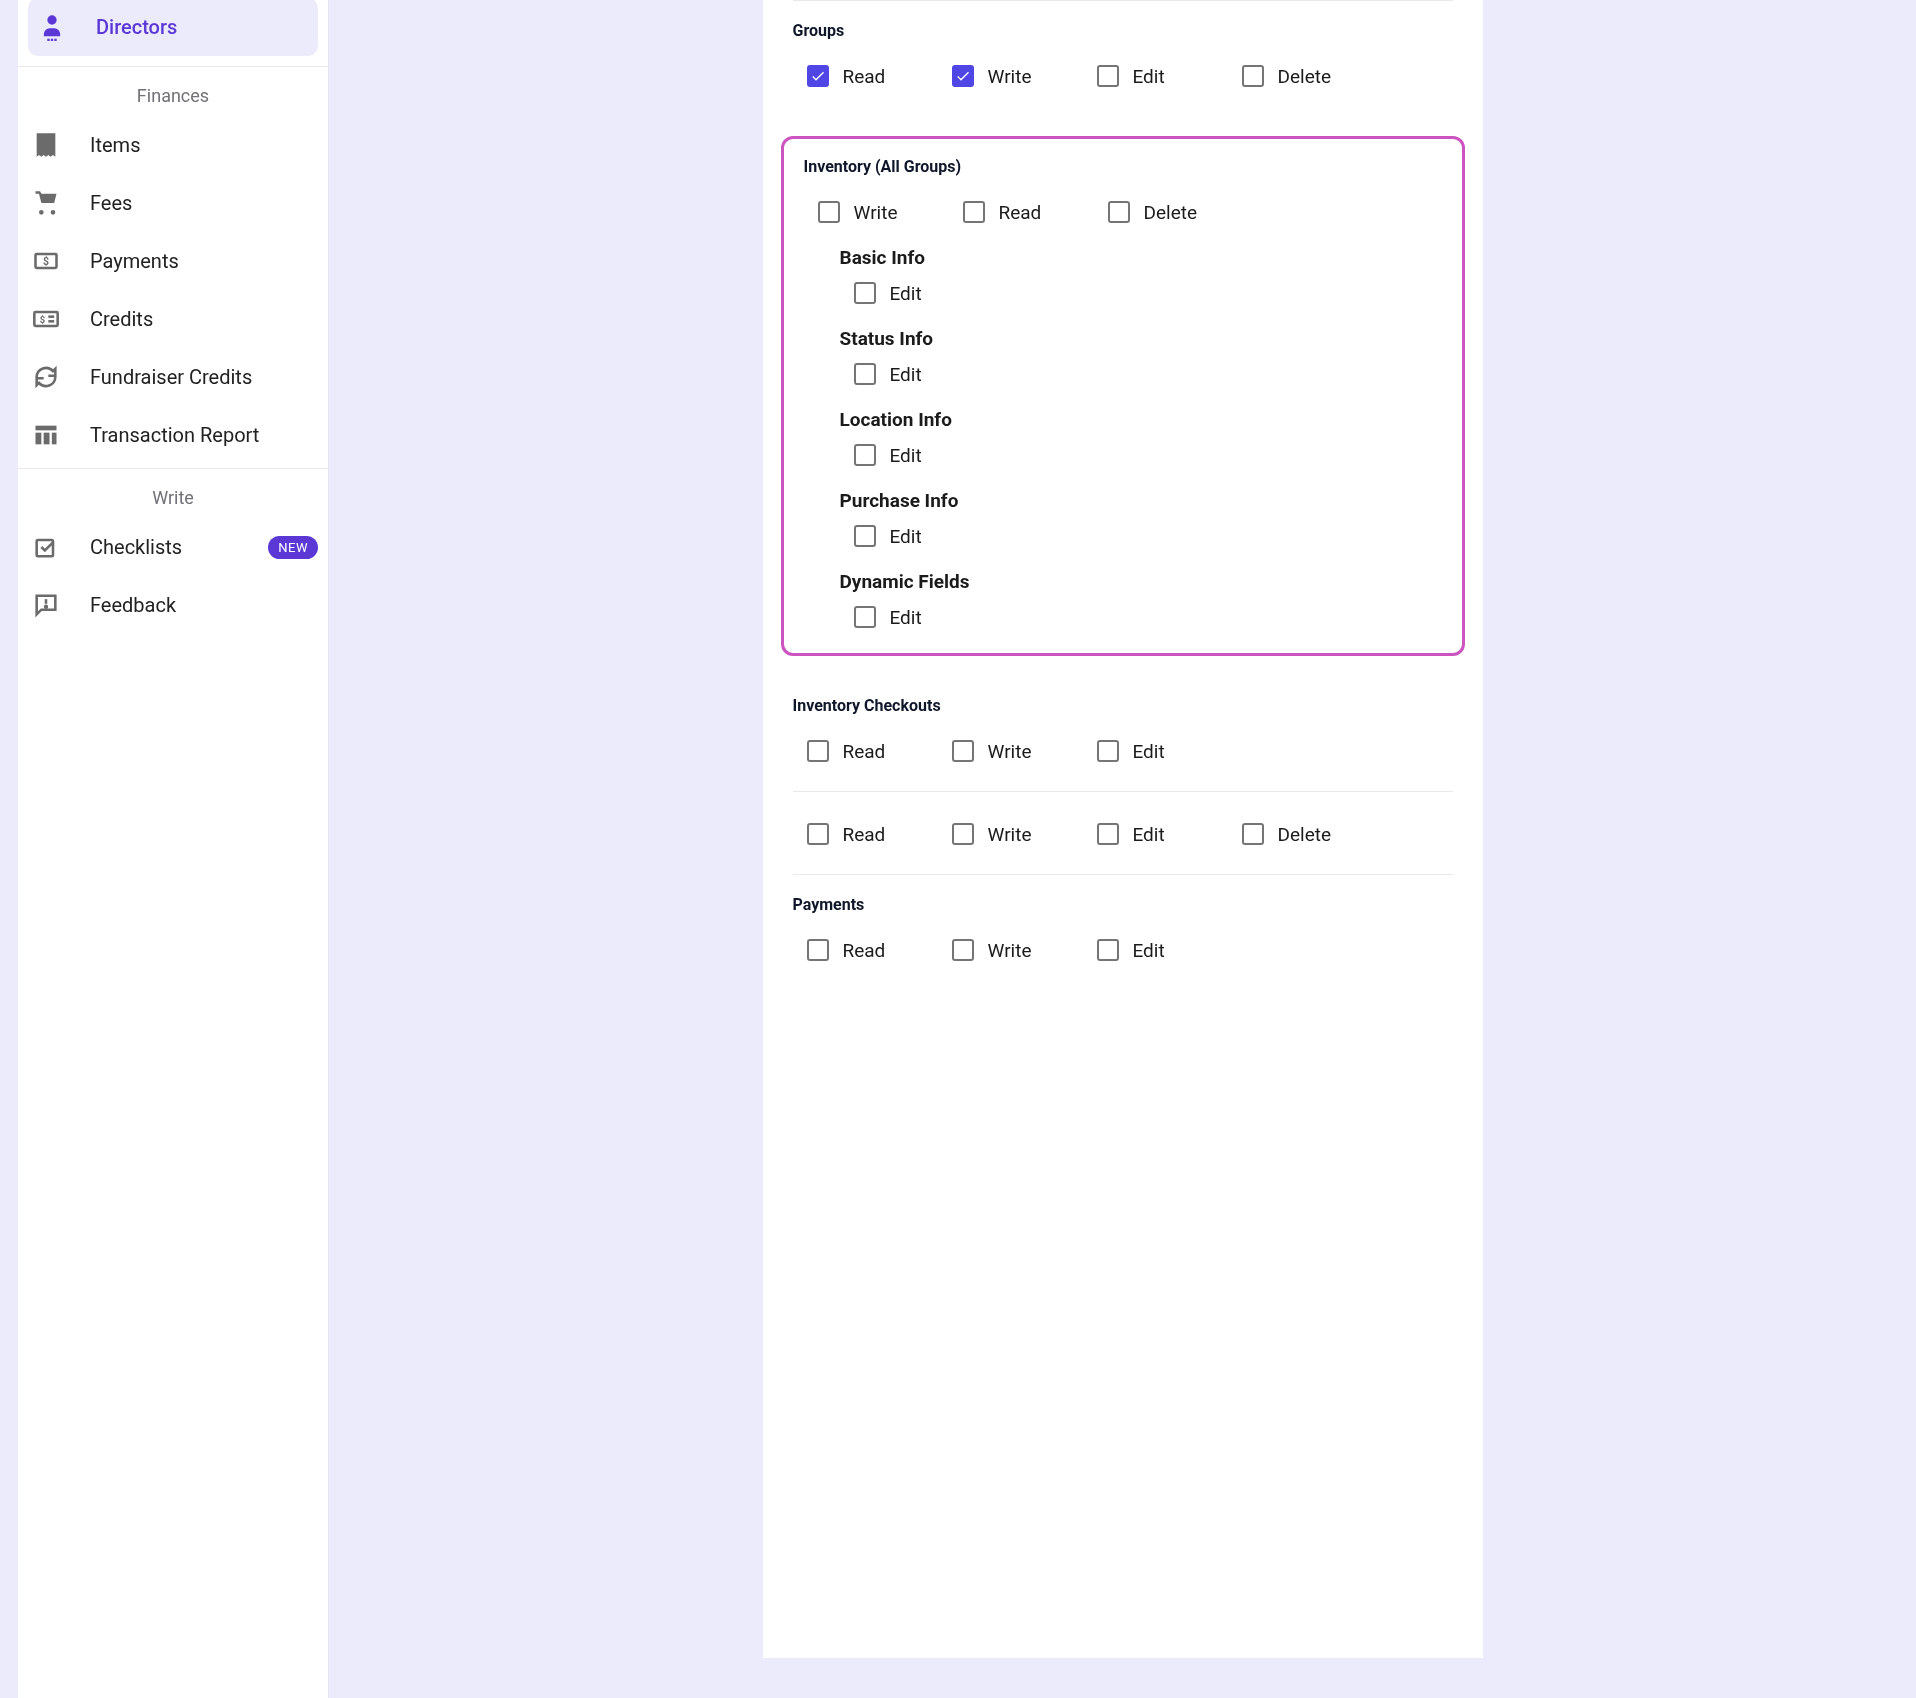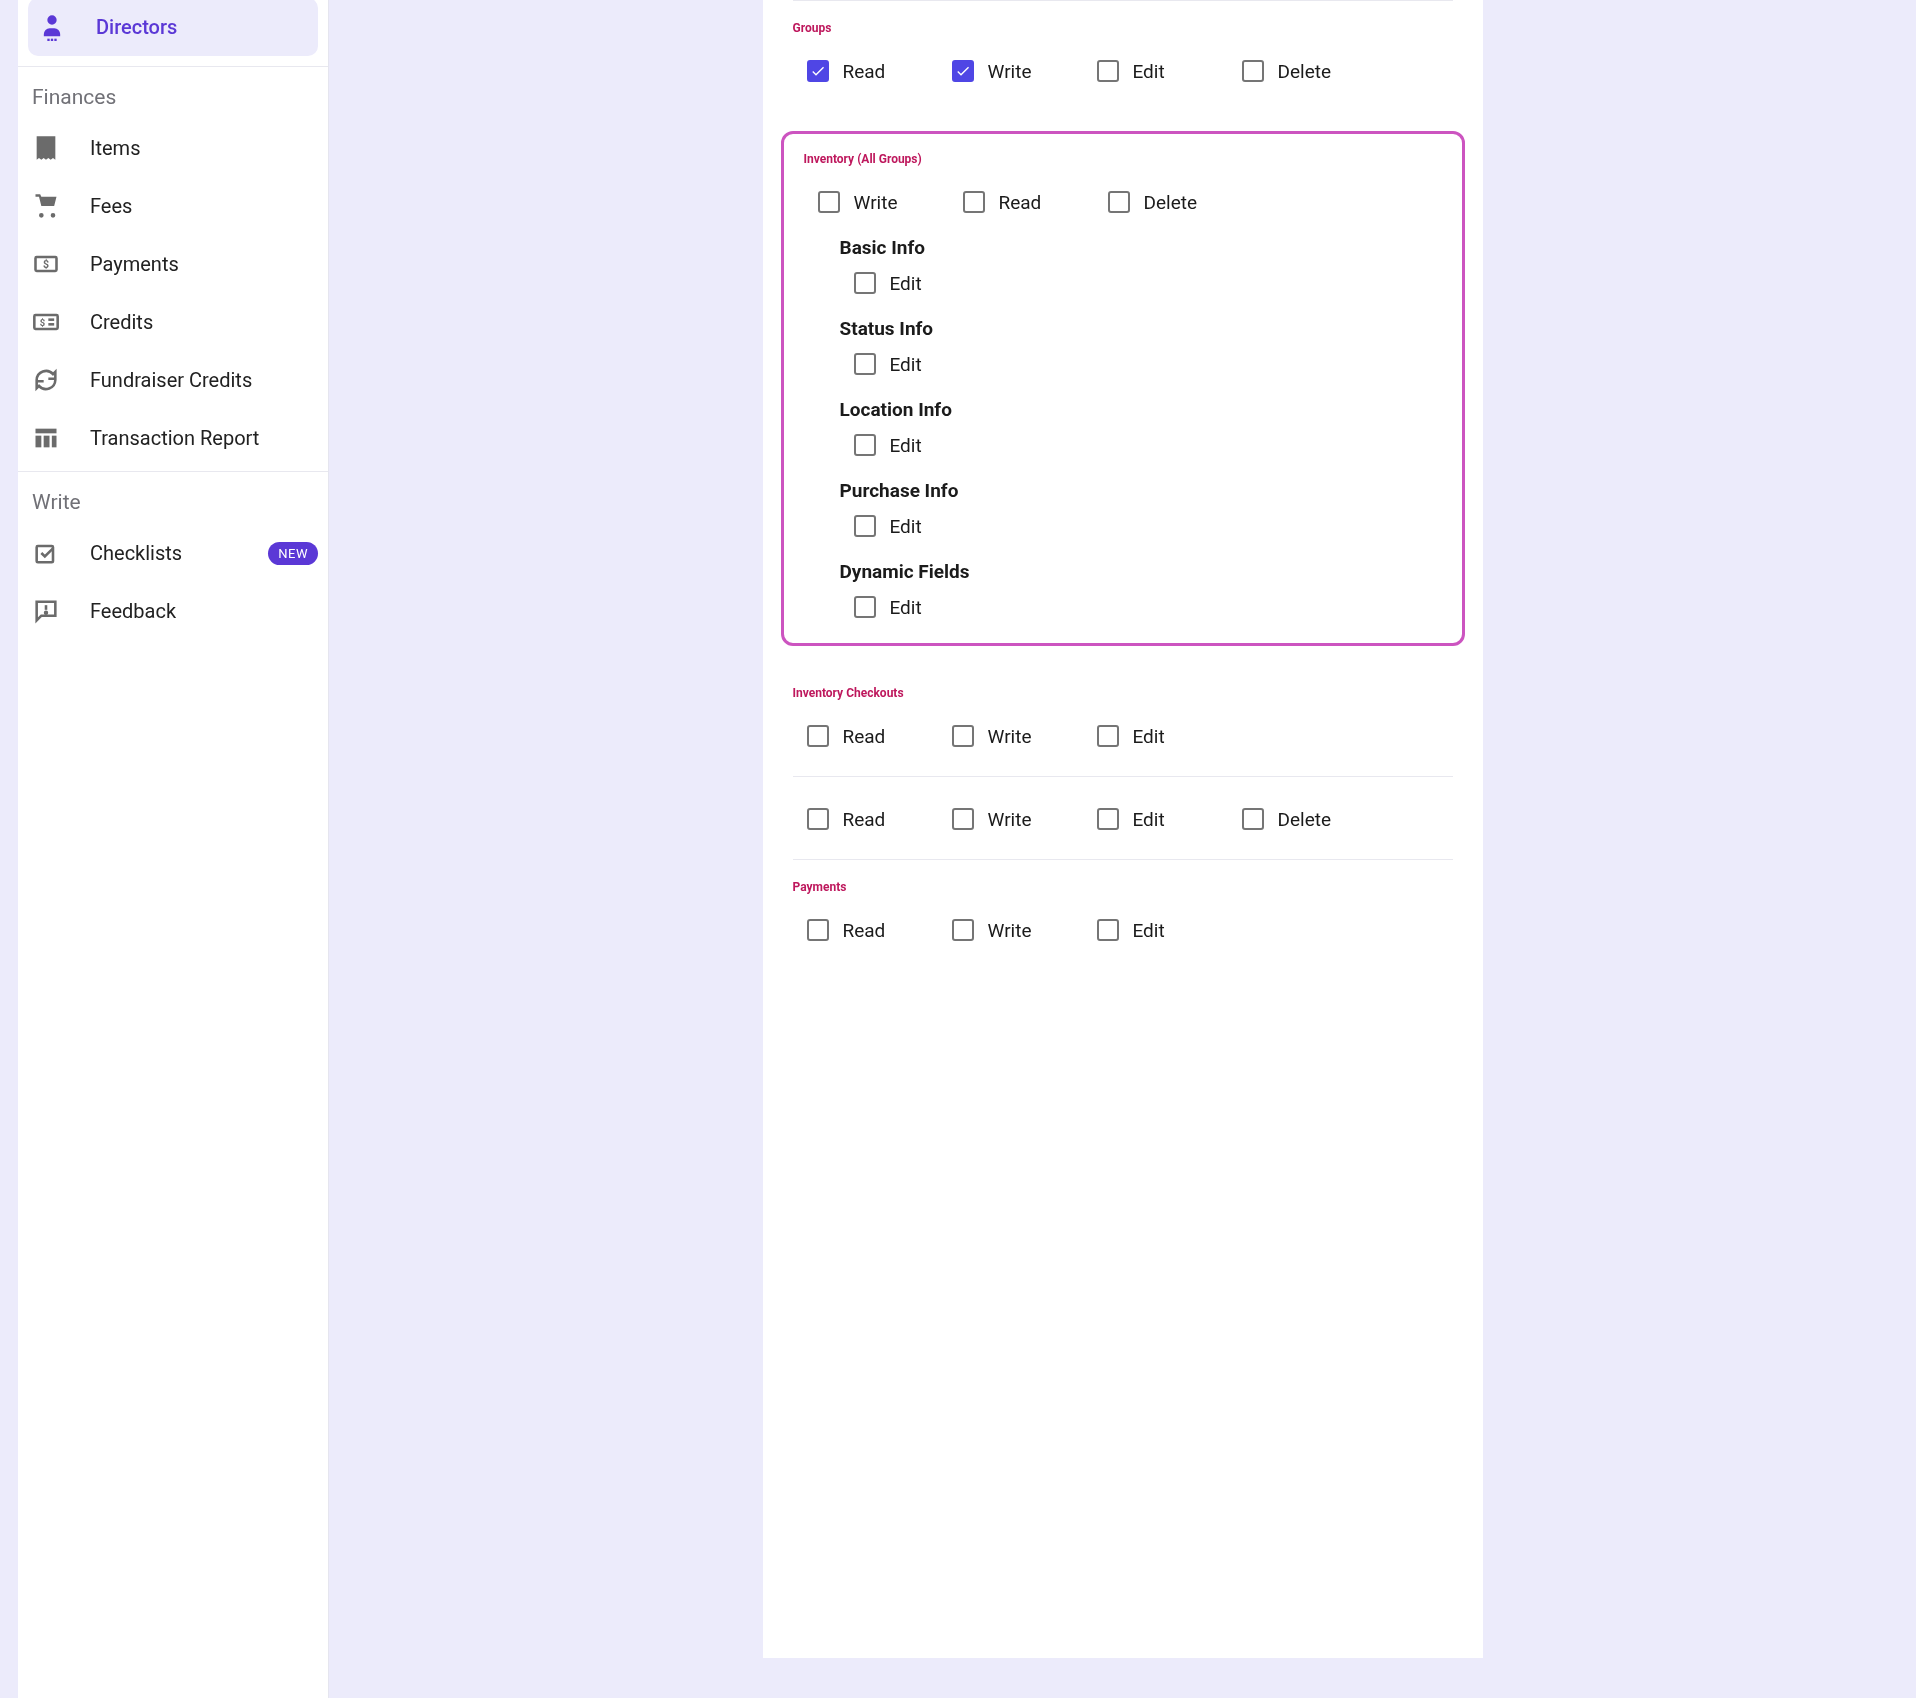--- a/index.html
+++ b/index.html
@@ -52,22 +52,23 @@
   .sidebar-item.active {
     background: #ecebfb;
     border-radius: 10px;
     margin: 6px 10px;
     padding-left: 10px;
   }
   .sidebar-item.active .sidebar-item-label { color: #5b38d6; font-weight: 500; }
   .sidebar-item.active .icon { color: #5b38d6; }
   .sidebar-group-header {
     padding: 18px 14px 10px 14px;
-    font-size: 21px;
+    font-size: 18px;
     color: #717177;
+    text-align: center;
   }
   .badge-new {
     background: #5b38d6;
     color: #fff;
     font-size: 13px;
     font-weight: 400;
     padding: 4px 10px;
     border-radius: 12px;
     letter-spacing: 0.5px;
   }
@@ -84,23 +85,23 @@
     padding: 0 30px 40px 30px;
     margin-top: -8px;
   }
   .perm-section {
     padding-top: 20px;
     border-bottom: 1px solid #e8e8ef;
     padding-bottom: 18px;
   }
   .perm-section.no-border-bottom { border-bottom: none; }
   .perm-title {
-    font-size: 12px;
+    font-size: 16px;
     font-weight: 700;
-    color: #be185d;
+    color: #0f172a;
     margin-bottom: 14px;
   }
   .perm-row {
     display: flex;
     flex-wrap: wrap;
     gap: 15px;
     padding-left: 14px;
   }
   .perm-check {
     display: flex;

